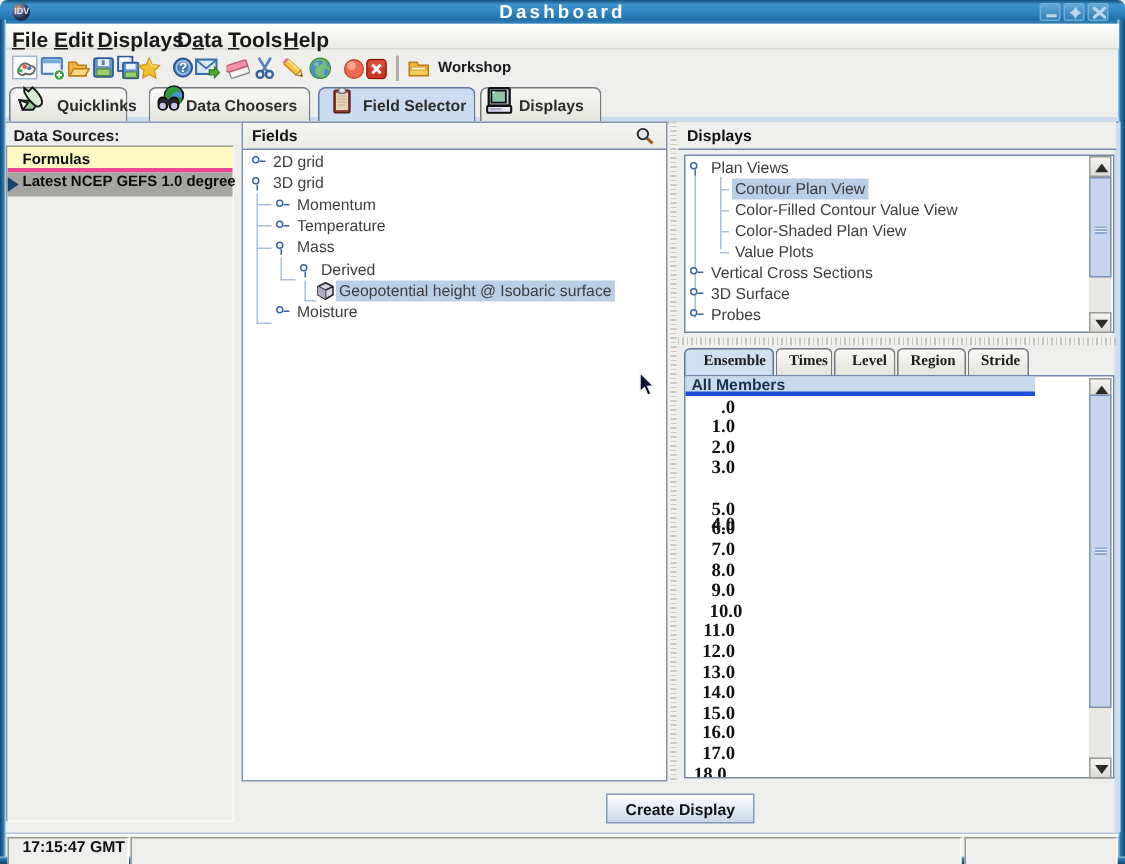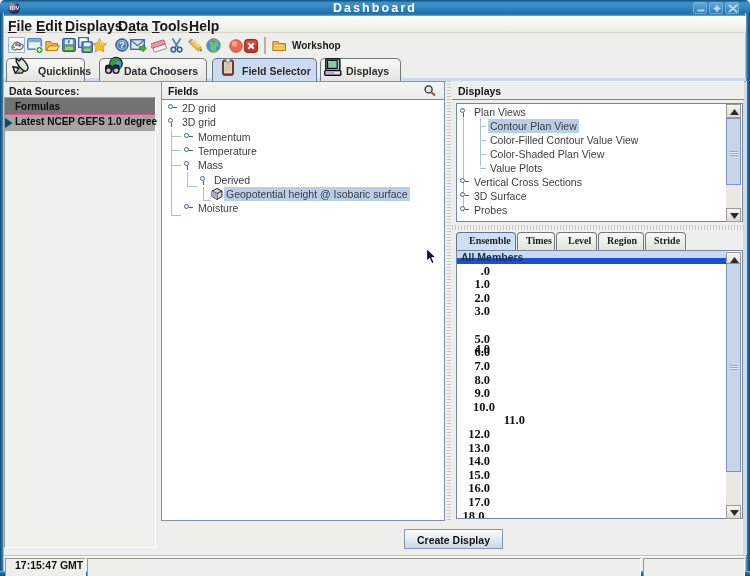--- a/index.html
+++ b/index.html
@@ -38,21 +38,21 @@
 .tab.sel { background:#cbdcf1; border-color:#5f7596; }
 .tab .lbl { position:absolute; top:6px; white-space:nowrap; }
 #tabband { left:4px; top:77.5px; width:742px; height:3px; background:#cdd9ec; }
 #tabline { left:4px; top:80.5px; width:742px; height:1px; background:#8c9cba; }
 #rstrip { left:743px; top:81px; width:3.5px; height:474px; background:#cfdcee; }
 
 
 #ds-label { left:9px; top:85px; font-size:10.5px; font-weight:bold; color:#1c1c1c; }
 #ds-box { left:4px; top:97px; width:152px; height:451px; background:#efefec;
   border:1px solid #9b9b93; border-right-color:#fbfbf9; border-bottom-color:#fbfbf9; }
-#ds-row1 { left:5px; top:98px; width:150px; height:17px; background:#737373; border-bottom:1px solid #ec4899; }
+#ds-row1 { left:5px; top:98px; width:150px; height:17px; background:#fef9c3; border-bottom:3px solid #ec4899; }
 #ds-row2 { left:5px; top:115px; width:150px; height:16px; background:#a5a5a1; }
 .ds-text { position:absolute; left:10px; top:3px; font-size:10px; font-weight:bold; color:#0c0c0c; white-space:nowrap; }
 
 
 #fields-panel { left:161px; top:81px; width:284px; height:440px; border:1px solid #8292ab; background:#fff; }
 #fields-hdr { left:162px; top:82px; width:282px; height:18px; background:linear-gradient(180deg,#f4f4f1 0,#ebebe7 100%); border-bottom:1px solid #7587a6; }
 #fields-hdr b { position:absolute; left:6px; top:3px; font-size:10.5px; color:#111; }
 
 
 #vsplit { left:446px; top:81px; width:6px; height:440px; background:#eeeeec; }
@@ -76,21 +76,21 @@
 .knob.collapsed:after { left:4px; top:1.5px; width:4px; height:1px; }
 .knob.expanded:after { left:1.5px; top:4px; width:1px; height:4px; }
 
 
 .rtab { position:absolute; top:232px; height:18px; border:1px solid #73797f; border-bottom:none;
   border-radius:4px 4px 0 0; background:linear-gradient(180deg,#f8f8f5 0,#e4e4de 100%);
   font-size:10px; font-family:'Liberation Serif',serif; font-weight:bold; color:#1c1c1c; }
 .rtab.sel { background:#cfe0f2; border-color:#5f7596;text-align:center; }
 .rtab .lbl { position:absolute; top:2px; white-space:nowrap; }
 #ens-box { left:456px; top:250px; width:287px; height:269px; background:#fff; border:1px solid #7587a6; }
-#allmem { left:457px; top:251px; width:269px; height:13px; background:#c8daee; border-bottom:6px solid #1d4ed8; }
+#allmem { left:457px; top:251px; width:233px; height:13px; background:#c8daee; border-bottom:3px solid #1d4ed8; }
 #allmem b { position:absolute; left:4px; top:0px; font-size:10.5px; color:#16324e; }
 .num { position:absolute; width:33px; text-align:right; font-family:"Liberation Serif", serif; font-weight:bold; font-size:12.5px; color:#111; }
 
 
 .sb-track { position:absolute; background:#e9e7e2; }
 .sb-btn { position:absolute; width:15px; height:14px; background:linear-gradient(180deg,#f4f4f1 0,#dddbd4 100%); border:1px solid #9b9b93; }
 .sb-thumb { position:absolute; width:15px; background:#c7d5ec; border:1px solid #7d94b8; }
 .grip { position:absolute; left:3px; width:8px; height:5px;
   background:repeating-linear-gradient(180deg,#8da9cc 0 1px,#e8eef8 1px 2px); }
 
@@ -403,21 +403,21 @@
     <div class="num" style="left:0px;top:26.100000000000023px;">1.0</div>
     <div class="num" style="left:0px;top:39.69999999999999px;">2.0</div>
     <div class="num" style="left:0px;top:53.39999999999998px;">3.0</div>
     <div class="num" style="left:0px;top:67px;margin-top:24px;">4.0</div>
     <div class="num" style="left:0px;top:80.60000000000002px;">5.0</div>
     <div class="num" style="left:0px;top:94.19999999999999px;">6.0</div>
     <div class="num" style="left:0px;top:107.80000000000001px;">7.0</div>
     <div class="num" style="left:0px;top:121.5px;">8.0</div>
     <div class="num" style="left:0px;top:135.10000000000002px;">9.0</div>
     <div class="num" style="left:0px;top:148.7px;padding-left:16px;">10.0</div>
-    <div class="num" style="left:0px;top:162.3px;margin-left:35px;">11.0</div>
+    <div class="num" style="left:0px;top:162.3px;">11.0</div>
     <div class="num" style="left:0px;top:175.89999999999998px;">12.0</div>
     <div class="num" style="left:0px;top:189.60000000000002px;">13.0</div>
     <div class="num" style="left:0px;top:203.2px;">14.0</div>
     <div class="num" style="left:0px;top:216.8px;">15.0</div>
     <div class="num" style="left:0px;top:230.39999999999998px;">16.0</div>
     <div class="num" style="left:0px;top:244px;">17.0</div>
     <div class="num" style="left:0px;top:257.7px;text-align:center;">18.0</div>
   </div>
 <div class="abs" id="ens-sb">
     <div class="sb-track" style="left:726px;top:252px;width:15px;height:266px"></div>

